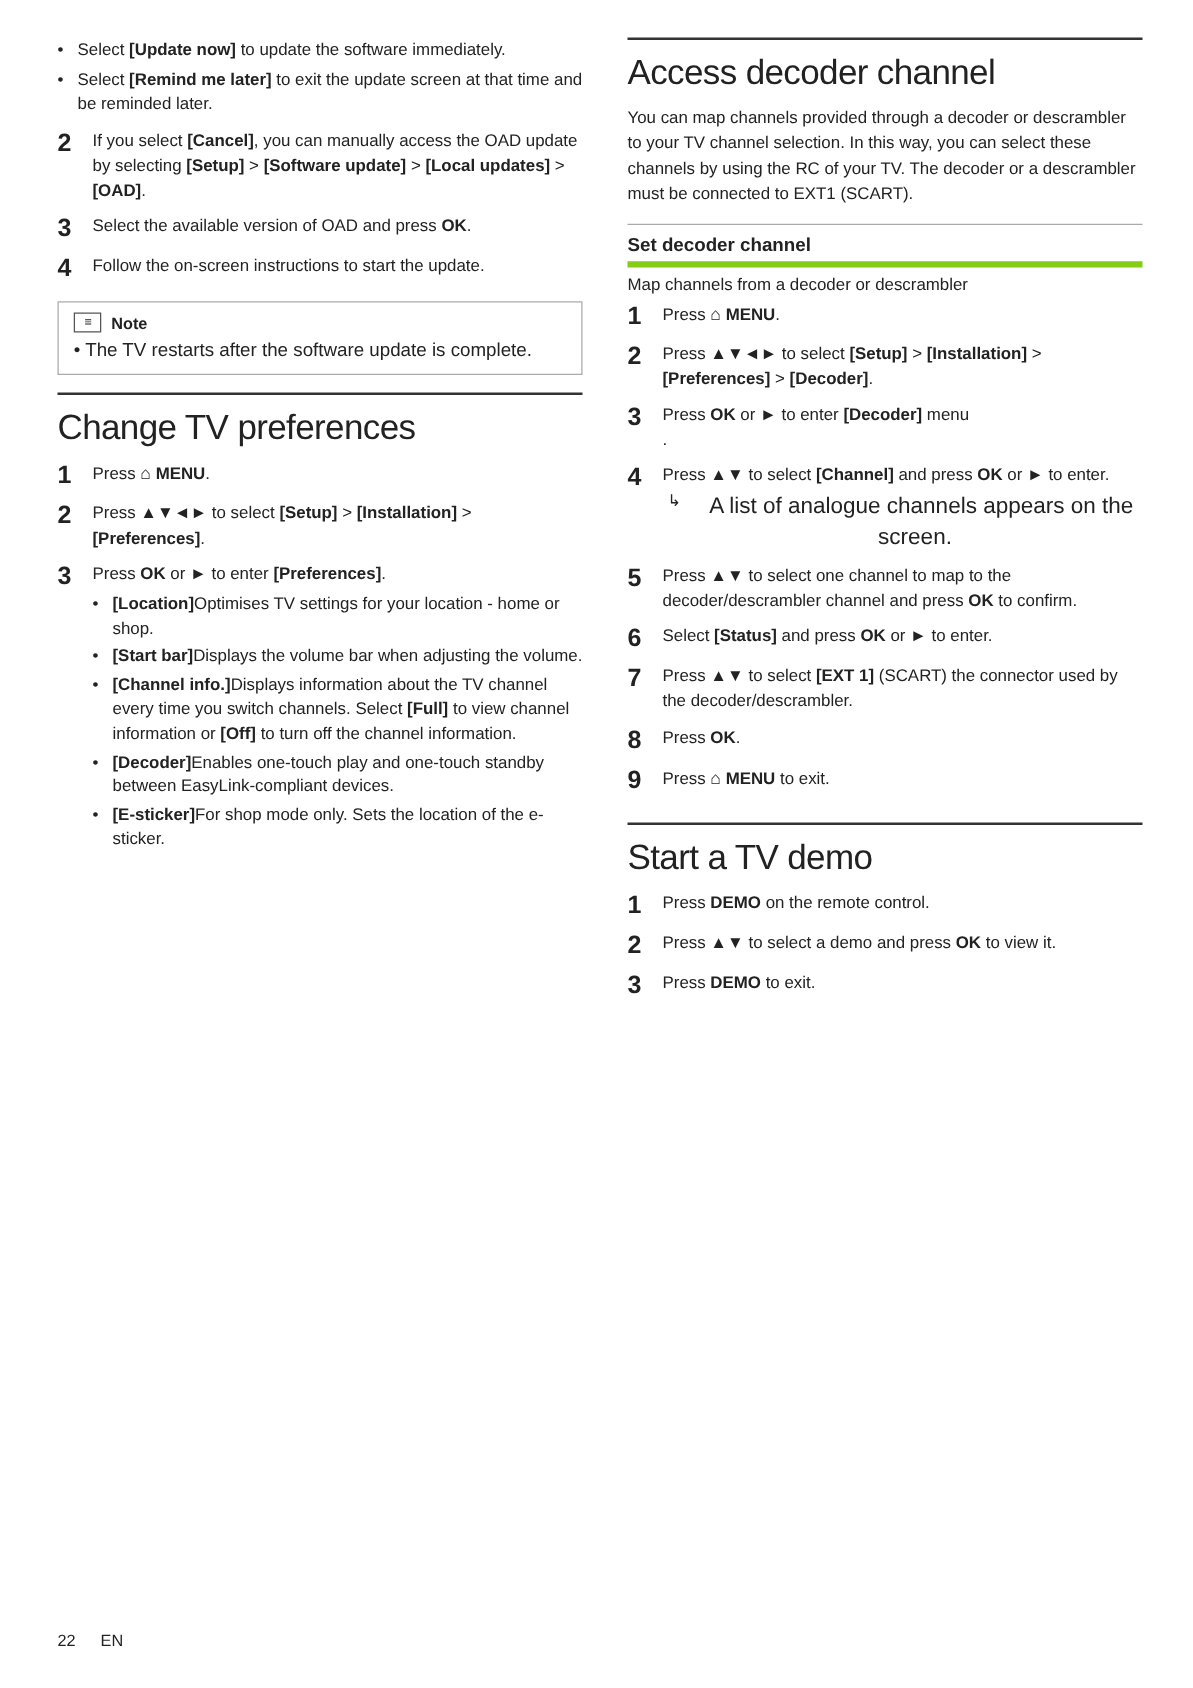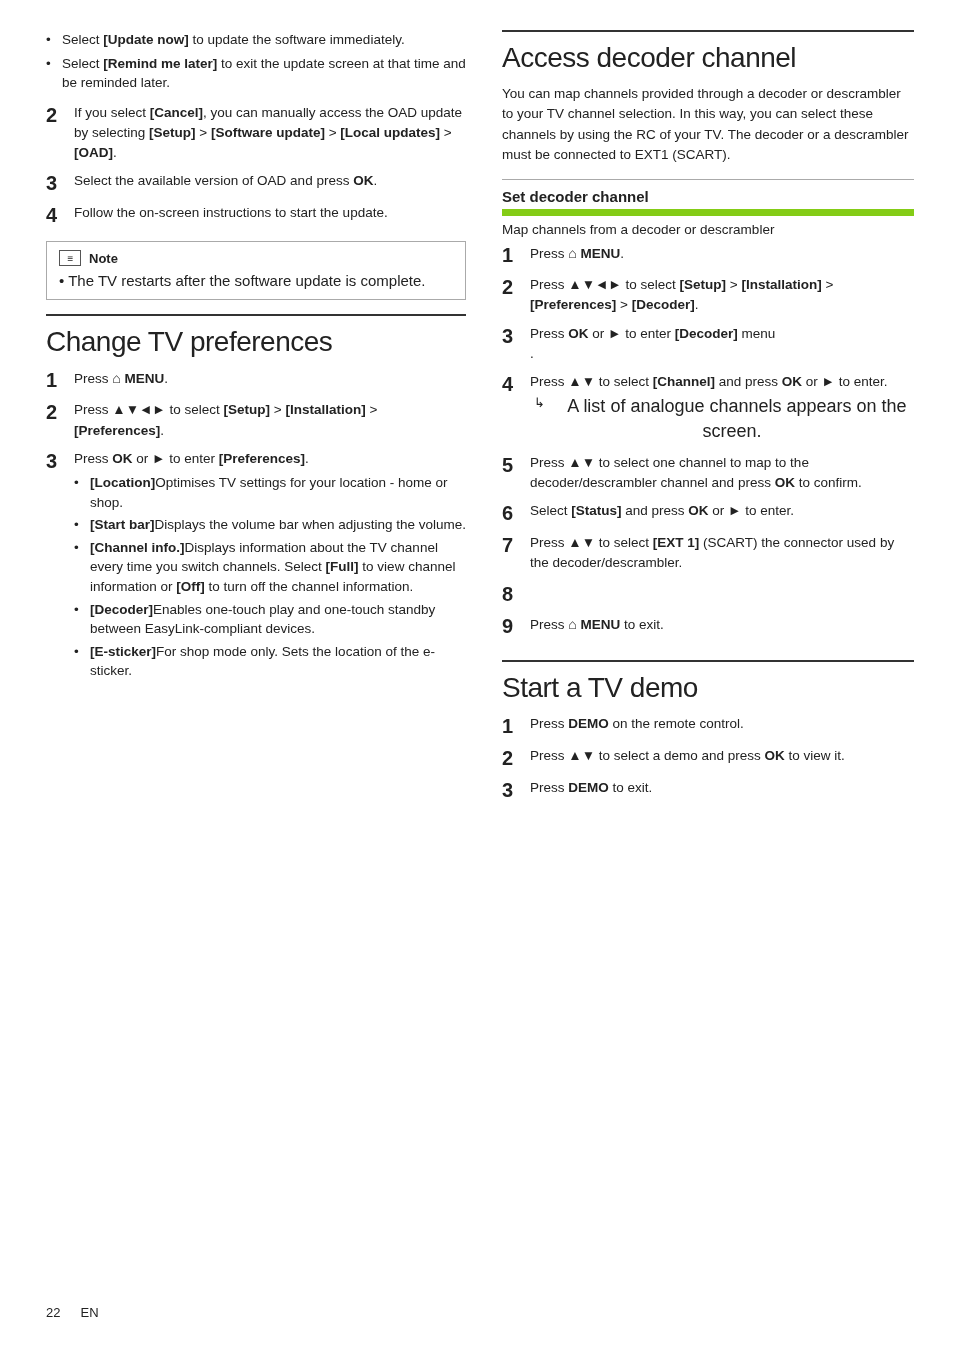--- a/index.html
+++ b/index.html
@@ -43,21 +43,21 @@
     }
     .section-desc {
       font-size: 13.5px;
       line-height: 1.5;
       margin-bottom: 14px;
     }
     .subsection-title {
       font-size: 15px;
       font-weight: bold;
       margin-bottom: 6px;
-      border-bottom: 7px solid #84cc16;
+      border-bottom: 5px solid #84cc16;
       padding-bottom: 4px;
     }
     ol.steps {
       list-style: none;
       padding: 0;
       margin: 0;
     }
     ol.steps > li {
       display: flex;
       align-items: flex-start;
@@ -289,20 +289,23 @@
           </span>
         </li>
         <li>
           <span class="step-num">7</span>
           <span class="step-content">
             Press <b>▲▼</b> to select <b>[EXT 1]</b> (SCART) the connector used by the decoder/descrambler.
           </span>
         </li>
         <li>
           <span class="step-num">8</span>
+          <span class="step-content">
+            Press <b>OK</b>.
+          </span>
         </li>
         <li>
           <span class="step-num">9</span>
           <span class="step-content">
             Press <span class="home-icon"></span> <b>MENU</b> to exit.
           </span>
         </li>
       </ol>
 
       <hr class="section-divider" style="margin-top: 22px;">

